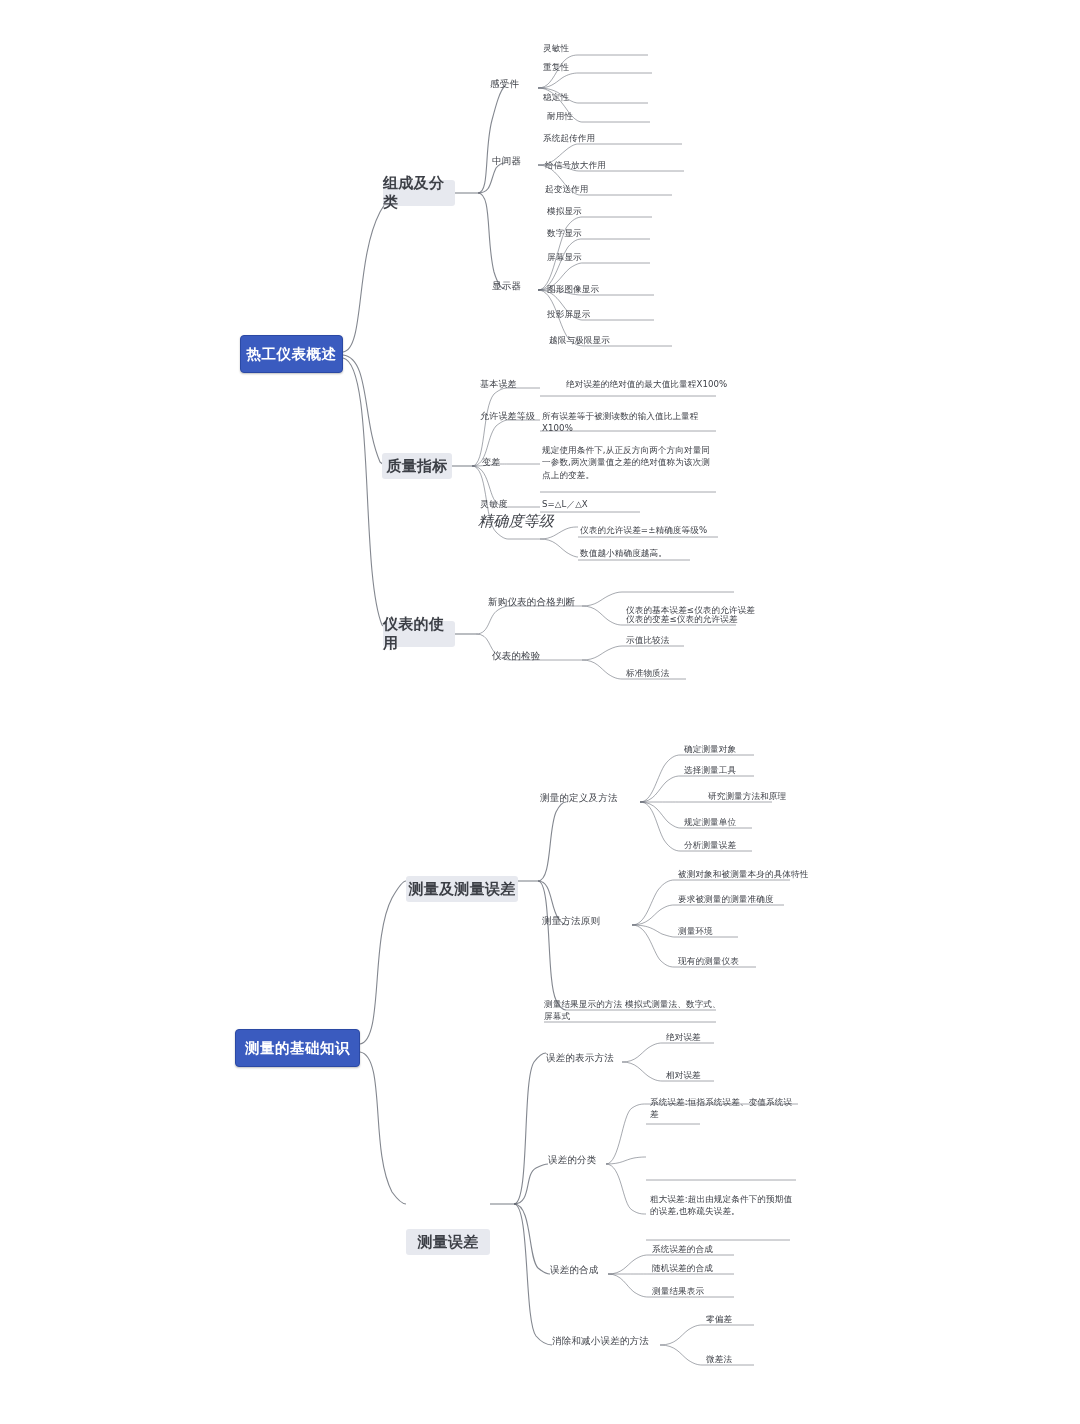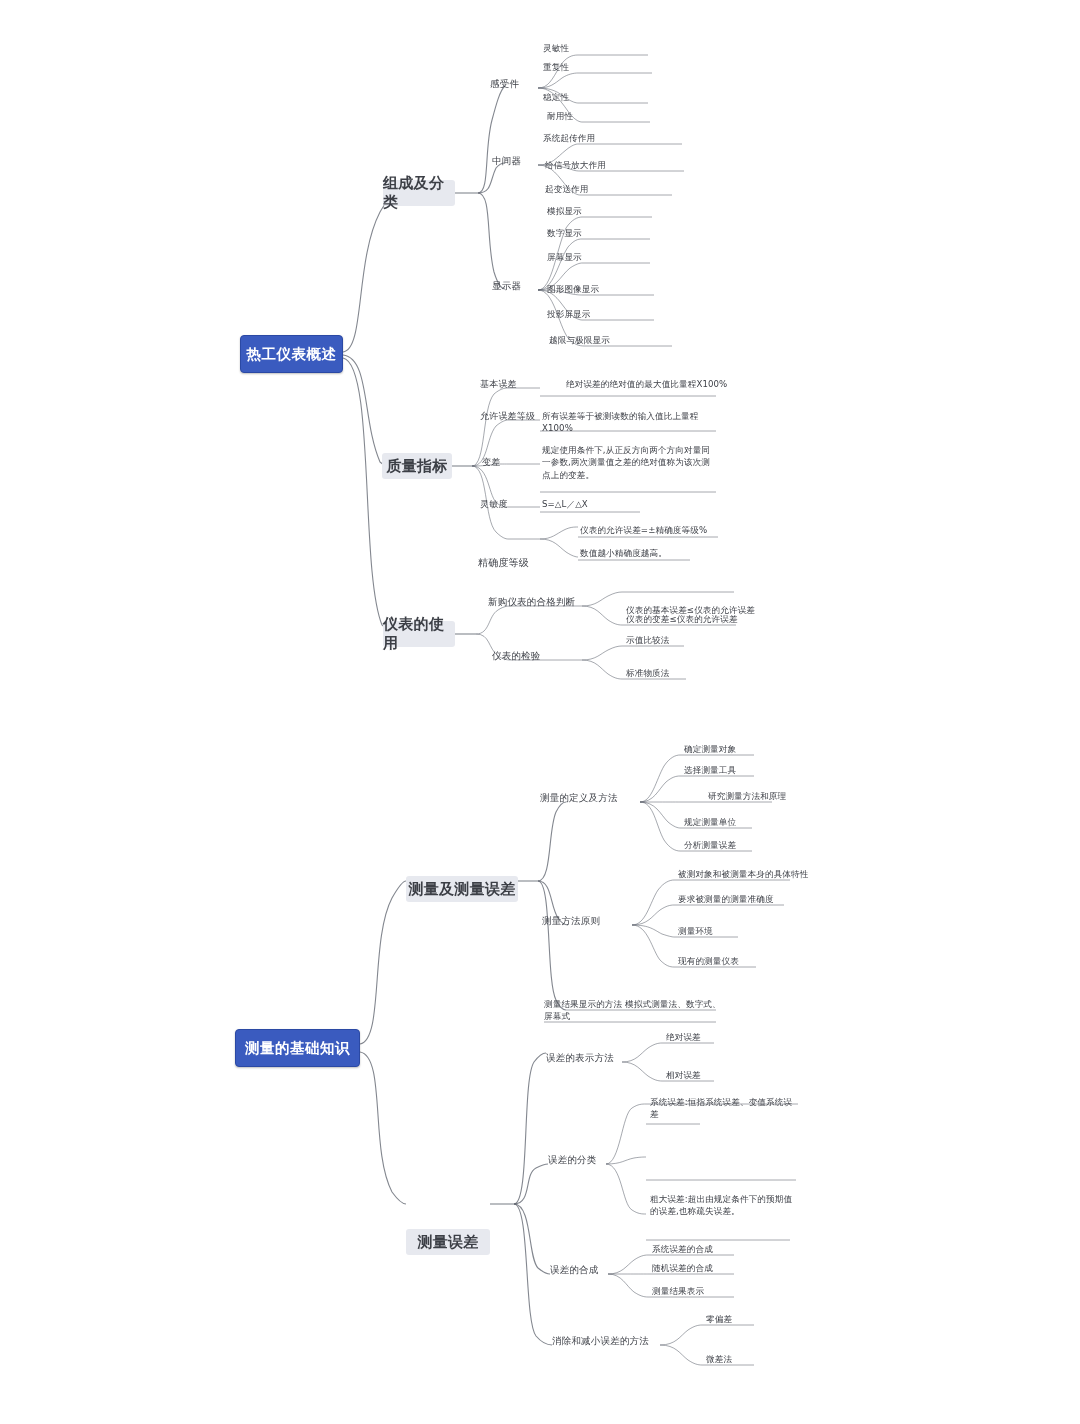--- a/index.html
+++ b/index.html
@@ -224,21 +224,21 @@
 
   <div class="node lvl3 blur" style="left:480px;top:410px;font-size:9px;">允许误差等级</div>
   <div class="node leaf blur" style="left:542px;top:410px;width:176px;">所有误差等于被测读数的输入值比上量程X100%</div>
 
   <div class="node lvl3 blur" style="left:482px;top:456px;font-size:9px;">变差</div>
   <div class="node leaf blur" style="left:542px;top:444px;width:176px;">规定使用条件下,从正反方向两个方向对量同一参数,两次测量值之差的绝对值称为该次测点上的变差。</div>
 
   <div class="node lvl3 blur" style="left:480px;top:498px;font-size:9px;">灵敏度</div>
   <div class="node leaf nowrap blur" style="left:542px;top:498px;">S=△L／△X</div>
 
-  <div class="node lvl3 blur" style="left:478px;top:556px;font-size:10px;">精确度等级</div>
+  <div class="node lvl3 blur" style="left:478px;top:512px;font-size:15px;font-style:italic;">精确度等级</div>
   <div class="node leaf nowrap blur" style="left:580px;top:524px;">仪表的允许误差=±精确度等级%</div>
   <div class="node leaf nowrap blur" style="left:580px;top:547px;">数值越小精确度越高。</div>
 
   <div class="node lvl3 blur" style="left:488px;top:596px;">新购仪表的合格判断</div>
   <div class="node leaf nowrap blur" style="left:626px;top:580px;margin-top:24px;">仪表的基本误差≤仪表的允许误差</div>
   <div class="node leaf nowrap blur" style="left:626px;top:613px;">仪表的变差≤仪表的允许误差</div>
 
   <div class="node lvl3 blur" style="left:492px;top:650px;">仪表的检验</div>
   <div class="node leaf nowrap blur" style="left:626px;top:634px;">示值比较法</div>
   <div class="node leaf nowrap blur" style="left:626px;top:667px;">标准物质法</div>

